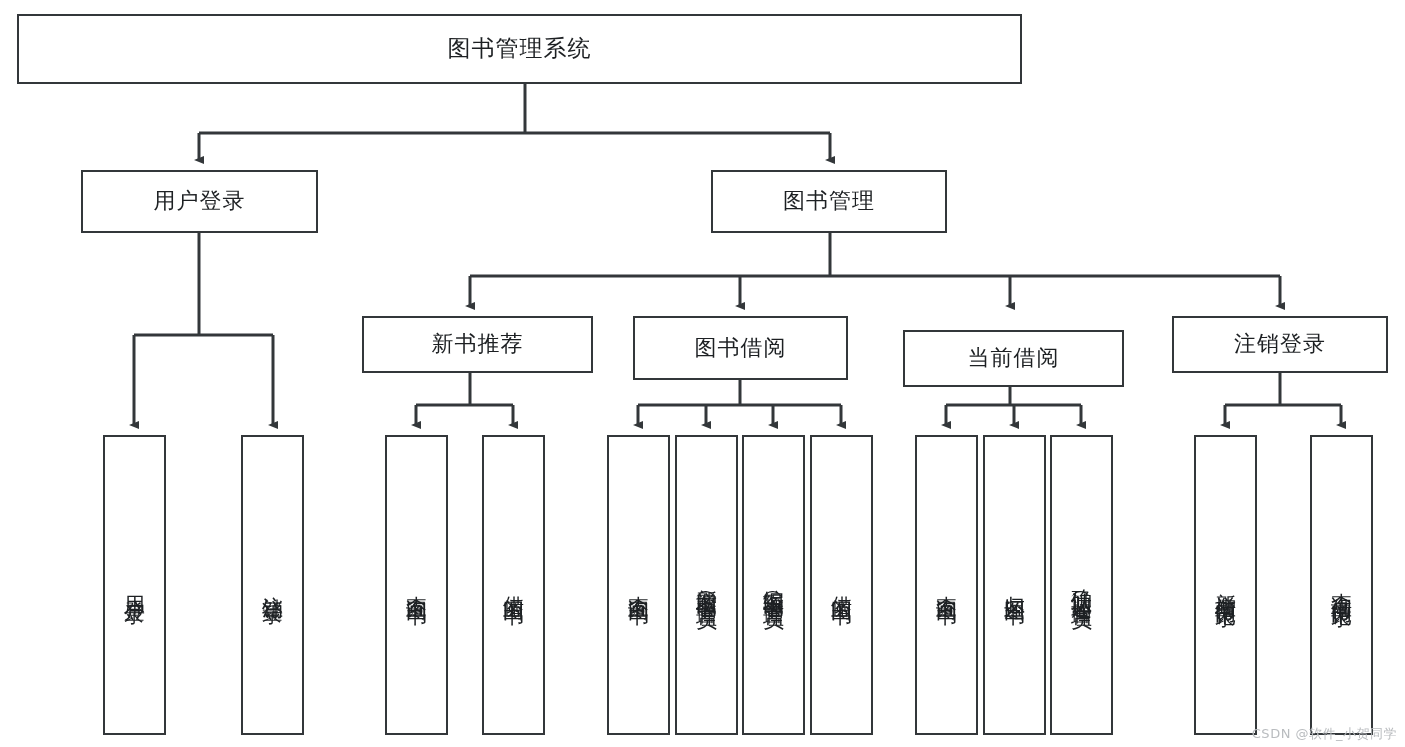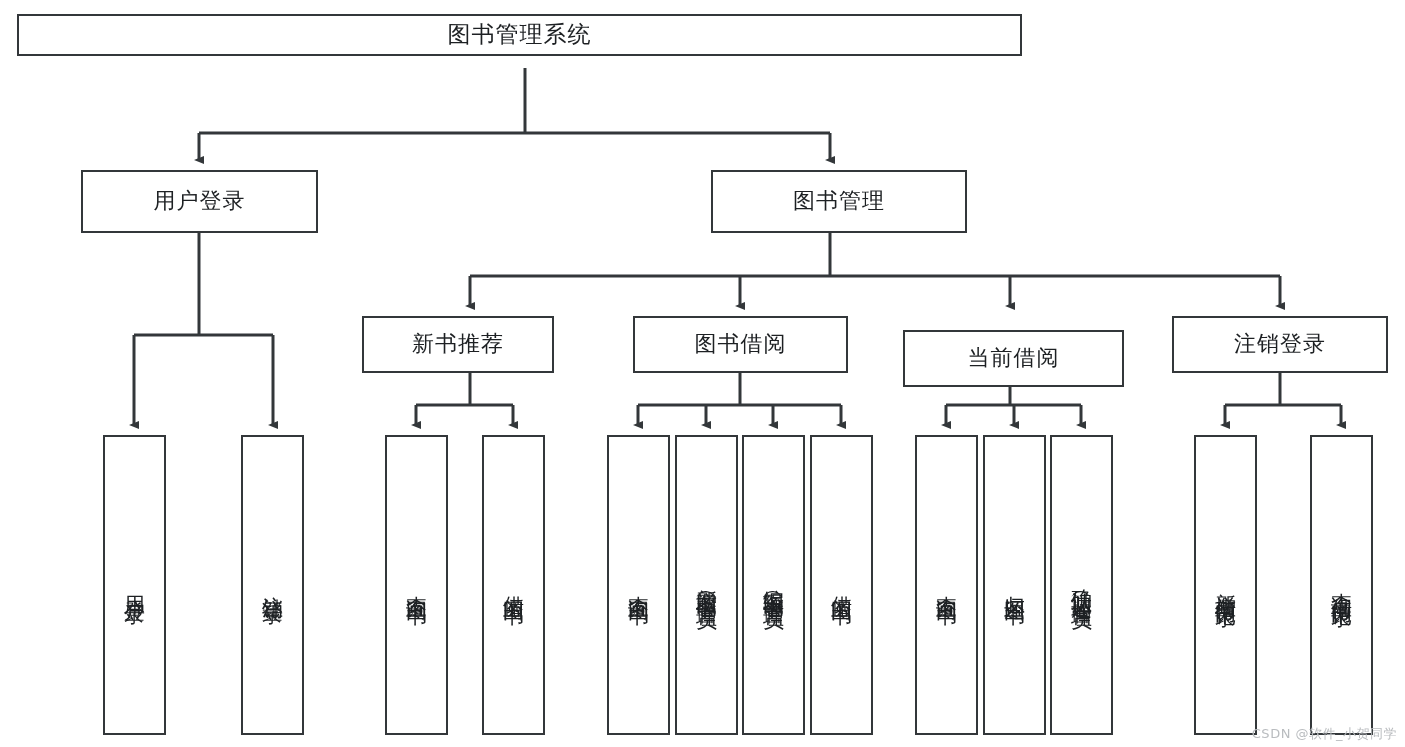--- a/index.html
+++ b/index.html
@@ -118,35 +118,35 @@
       <path d="M1014,405 L1014,425" marker-end="url(#arrow)"></path>
       <path d="M1081,405 L1081,425" marker-end="url(#arrow)"></path>
 
       <path d="M1280,373 L1280,405"></path>
       <path d="M1225,405 L1341,405"></path>
       <path d="M1225,405 L1225,425" marker-end="url(#arrow)"></path>
       <path d="M1341,405 L1341,425" marker-end="url(#arrow)"></path>
     </g>
   </svg>
 
-  <div class="node root h" style="left:17px; top:14px; width:1005px; height:42px;">
+  <div class="node root h" style="left:17px; top:14px; width:1005px; height:70px;">
     <span>图书管理系统</span>
   </div>
 
   <div class="node h" style="left:81px; top:170px; width:237px; height:63px;">
     <span>用户登录</span>
   </div>
-  <div class="node h" style="left:711px; top:170px; width:256px; height:63px;">
+  <div class="node h" style="left:711px; top:170px; width:236px; height:63px;">
     <span>图书管理</span>
   </div>
 
-  <div class="node h" style="left:362px; top:316px; width:192px; height:57px;">
+  <div class="node h" style="left:362px; top:316px; width:231px; height:57px;">
     <span>新书推荐</span>
   </div>
-  <div class="node h" style="left:633px; top:316px; width:215px; height:57px;">
+  <div class="node h" style="left:633px; top:316px; width:215px; height:64px;">
     <span>图书借阅</span>
   </div>
   <div class="node h" style="left:903px; top:330px; width:221px; height:57px;">
     <span>当前借阅</span>
   </div>
   <div class="node h" style="left:1172px; top:316px; width:216px; height:57px;">
     <span>注销登录</span>
   </div>
 
   <div class="node v" style="left:103px; top:435px; width:63px; height:300px;">

